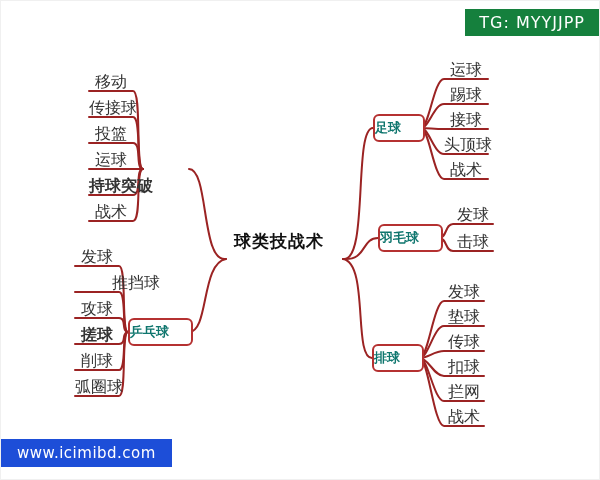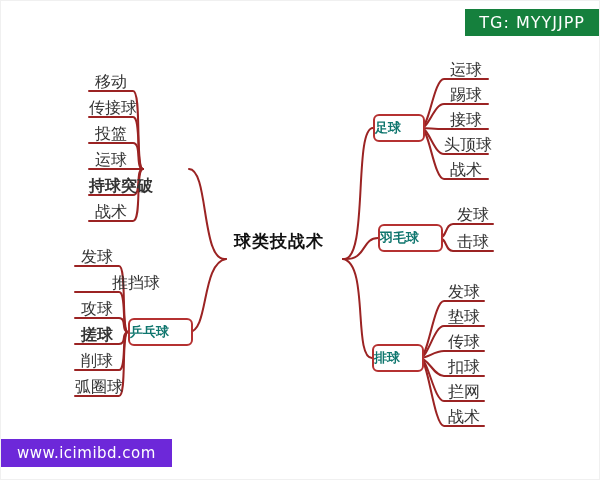--- a/index.html
+++ b/index.html
@@ -21,21 +21,21 @@
   }
   .leaf{
     position:absolute;height:15px;line-height:15px;text-align:center;
     font-size:16px;color:#333;white-space:nowrap;
   }
   .wm-top{
     position:absolute;top:8px;right:0;background:#15803d;color:#fff;
     font-size:16px;padding:4px 14px;letter-spacing:1px;
   }
   .wm-bottom{
-    position:absolute;bottom:12px;left:0;background:#6d28d9;color:#fff;
+    position:absolute;bottom:12px;left:0;background:#1d4ed8;color:#fff;
     font-size:15px;padding:5px 16px;letter-spacing:0.5px;
   }
 </style>
 </head>
 <body>
 
 <div class="page">
 
   <svg class="links" viewBox="0 0 600 480">
 

